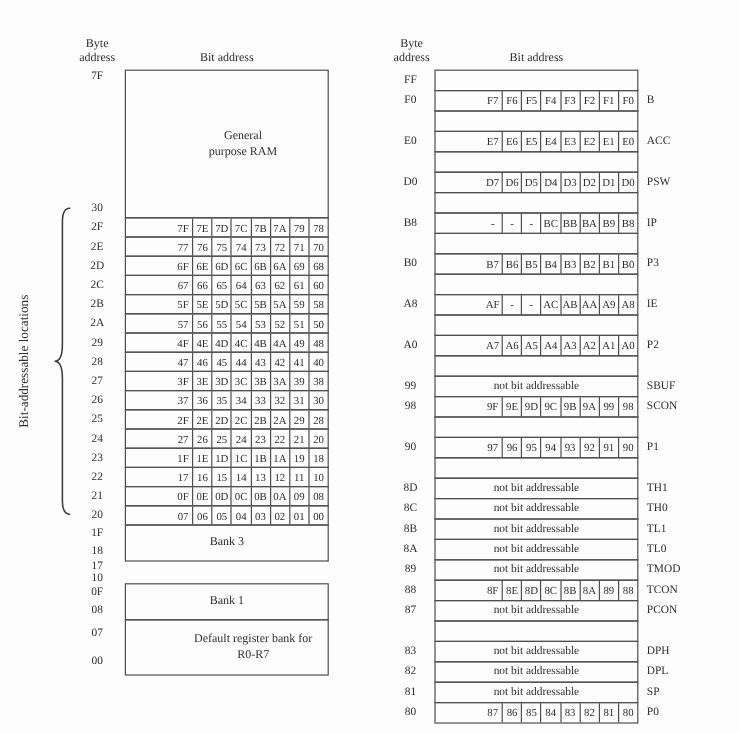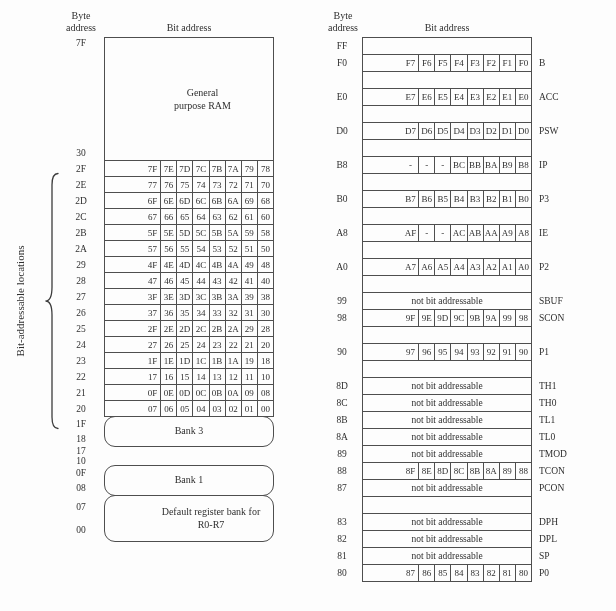--- a/index.html
+++ b/index.html
@@ -13,21 +13,21 @@
     font-family:"Liberation Serif", serif;
     color:var(--ink);
   }
   #stage{
     position:relative;
     width:616px;
     height:611px;
     background:var(--bg);
     overflow:hidden;
   }
-  .panel{position:absolute;top:1px;}
+  .panel{position:absolute;top:22px;}
   #left-panel{left:58px;width:244px;}
   #right-panel{left:322px;width:292px;}
 
   
   .hdr{display:flex;height:32px;align-items:flex-end;margin-bottom:4px;font-size:10px;line-height:1.15;}
   .hdr .bytecol{width:46px;text-align:center;}
   .hdr.r .bytecol{width:40px;}
   .hdr .bytecol span{display:inline-block;width:42px;}
   .hdr .bitcol{width:170px;text-align:center;}
   .hdr .namecol{width:80px;}
@@ -38,21 +38,21 @@
   .addr{width:46px;display:flex;align-items:center;justify-content:center;font-size:9.5px;flex:none;}
   .addr.r{width:40px;}
   .addr.stack{flex-direction:column;justify-content:space-around;}
   .addr.gp{flex-direction:column;justify-content:space-between;padding:1px 0 3px 0;box-sizing:border-box;}
   .seg{width:170px;flex:none;border:1px solid var(--border);box-sizing:border-box;background:transparent;}
 
   
   .seg.gpram{height:124px;display:flex;align-items:center;justify-content:center;text-align:center;padding-left:27px;}
   .seg.gpram .wrap{width:64px;font-size:10px;line-height:1.3;}
   .lrow .seg, .seg.cells.l{height:17px;}
-  .seg.bank{height:31px;display:flex;align-items:center;justify-content:center;text-align:center;border-radius:11px;}
+  .seg.bank{height:31px;display:flex;align-items:center;justify-content:center;text-align:center;}
   .seg.bank.tall{height:47px;padding-left:44px;}
   .seg.bank .banklabel{width:100px;font-size:10px;line-height:1.25;}
 
   
   .seg.cells{display:flex;padding-left:40px;}
   .seg.cells .cell{
     flex:1;border-right:1px solid var(--border);
     display:flex;align-items:center;justify-content:center;
     font-size:9px;
   }

